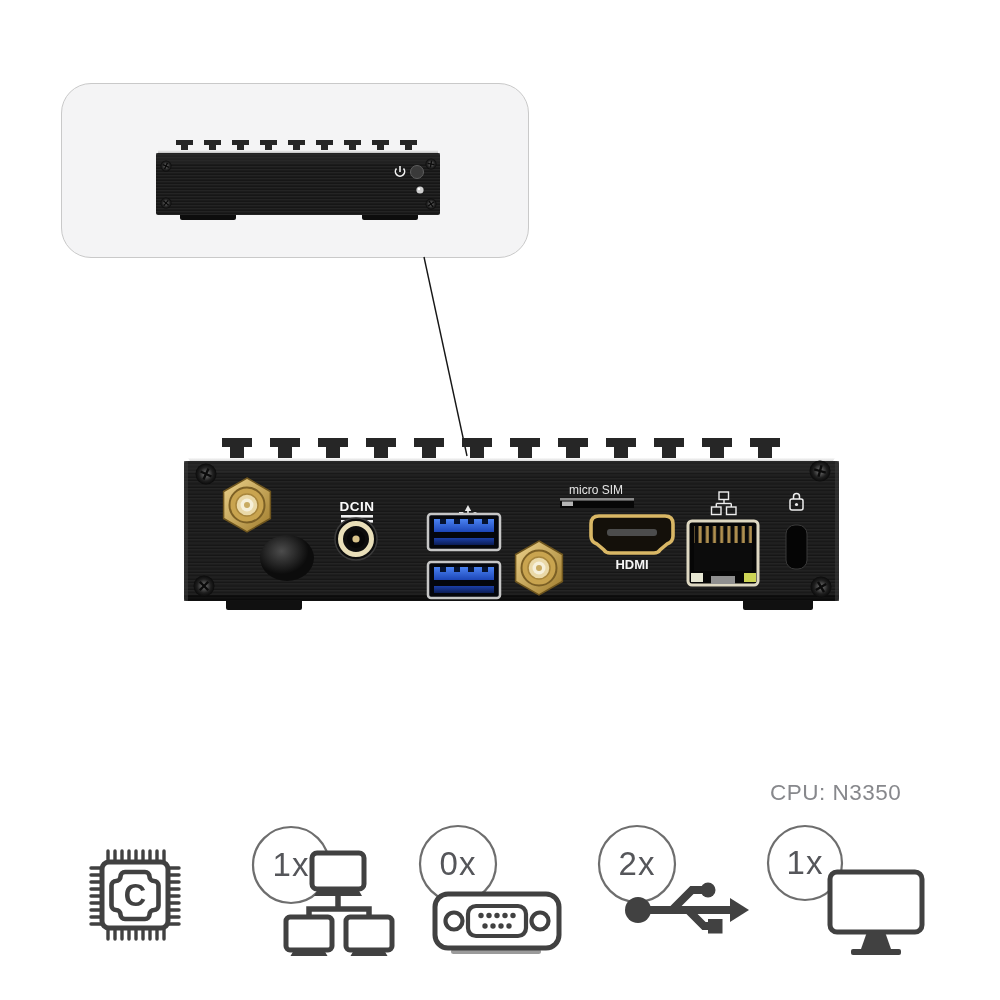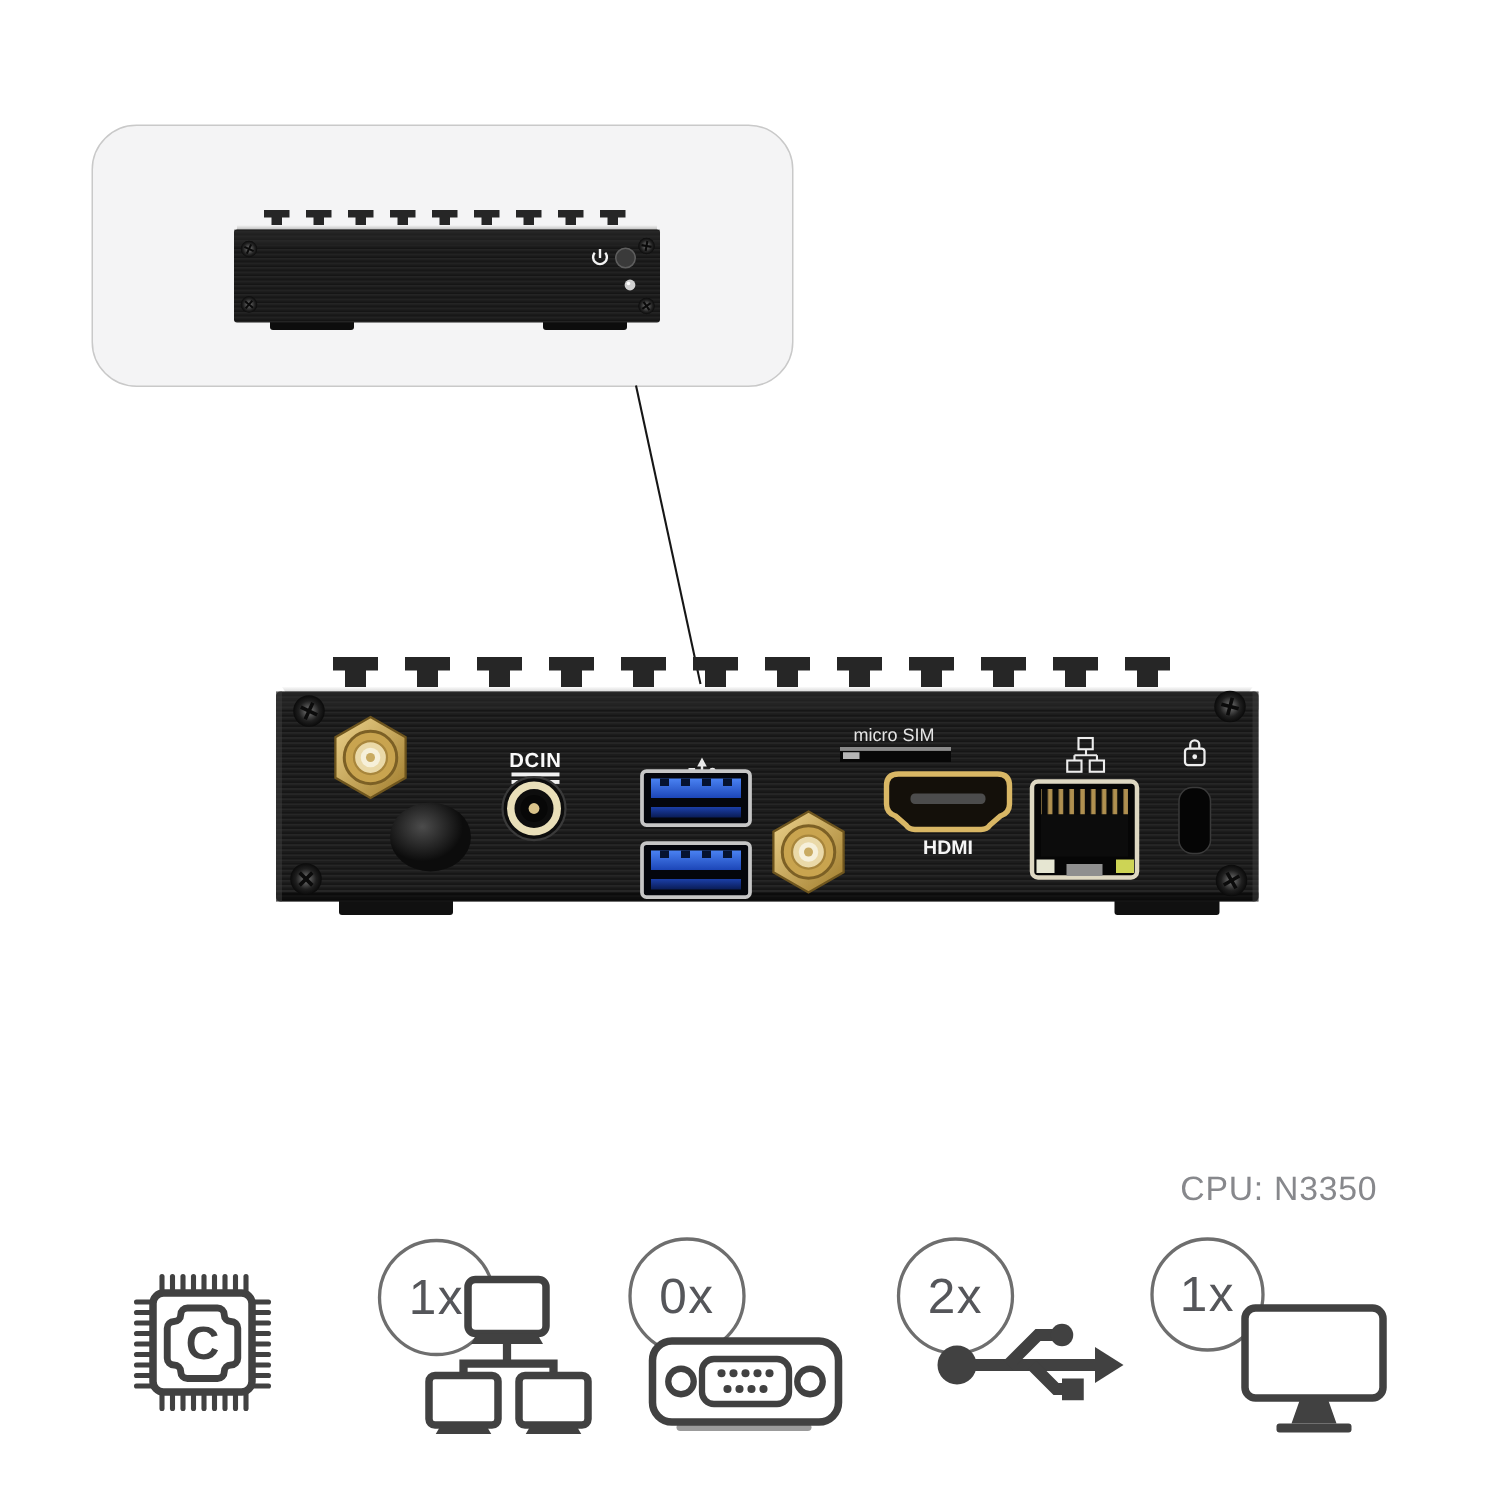--- a/index.html
+++ b/index.html
@@ -4,21 +4,21 @@
 <style>
   html,body{margin:0;padding:0;background:#ffffff;}
   #page{position:relative;width:1000px;height:1000px;background:#ffffff;overflow:hidden;
         font-family:"Liberation Sans",sans-serif;}
   .abs{position:absolute;}
   #callout{left:61px;top:83px;width:466px;height:173px;background:#f4f4f5;
            border:1.5px solid #c9c9c9;border-radius:30px;}
   #front-view{position:absolute;left:86px;top:55px;}
   #connector-svg{left:0;top:0;width:1000px;height:1000px;pointer-events:none;}
   #rear-view{left:178px;top:437px;}
-  #cpu-label{left:770px;top:780px;width:165px;text-align:center;font-size:22.5px;
+  #cpu-label{left:770px;top:780px;width:165px;text-align:left;font-size:22.5px;
              color:#87888c;letter-spacing:.5px;}
   .spec{position:absolute;}
   svg text{font-family:"Liberation Sans",sans-serif;}
   .cnum{font-size:33px;fill:#55565a;letter-spacing:1px;}
 </style>
 </head>
 <body>
 
 <div id="page">
 

